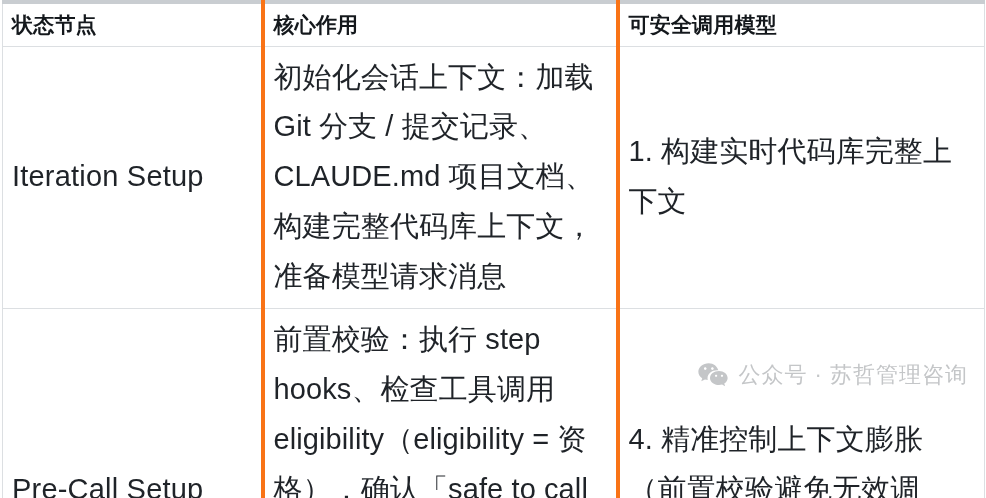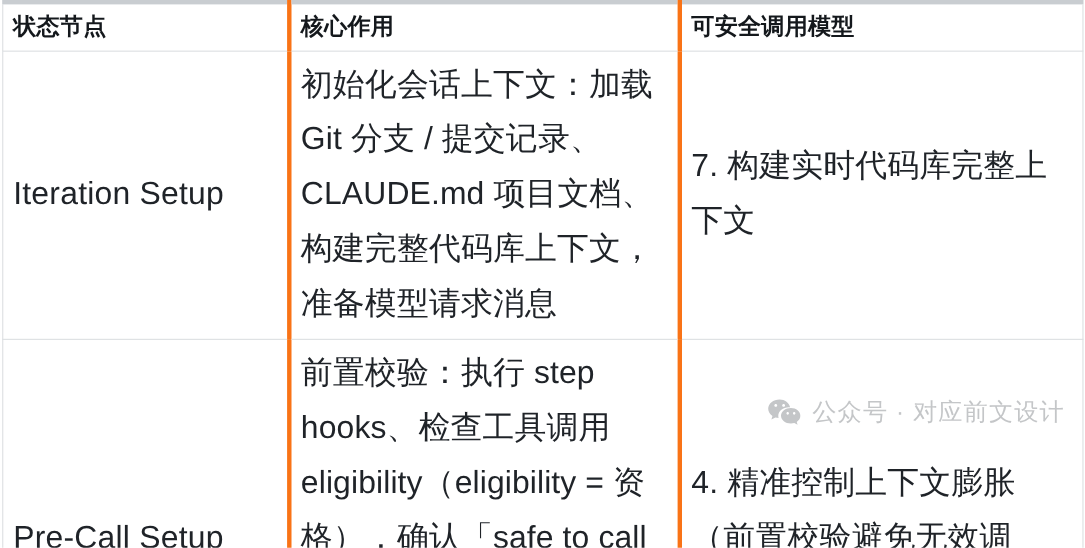--- a/index.html
+++ b/index.html
@@ -141,21 +141,21 @@
     </thead>
     <tbody>
       <tr class="row-1">
         <td class="node-name">
           <span class="cell-text">Iteration Setup</span>
         </td>
         <td class="core-role">
           <span class="cell-text">初始化会话上下文：加载 Git 分支 / 提交记录、CLAUDE.md 项目文档、构建完整代码库上下文，准备模型请求消息</span>
         </td>
         <td class="prior-design">
-          <span class="cell-text">7. 构建实时代码库完整上下文</span>
+          <span class="cell-text">1. 构建实时代码库完整上下文</span>
         </td>
       </tr>
       <tr class="row-2">
         <td class="node-name">
           <span class="cell-text">Pre-Call Setup</span>
         </td>
         <td class="core-role">
           <span class="cell-text">前置校验：执行 step hooks、检查工具调用 eligibility（eligibility = 资格），确认「safe to call model」（可安全调用模型），拦截非法 / 无效请求</span>
         </td>
         <td class="prior-design">
@@ -163,16 +163,16 @@
         </td>
       </tr>
     </tbody>
   </table>
 
   <div class="watermark">
     <svg class="wechat-icon" viewBox="0 0 34 28" aria-hidden="true">
       <path fill="#c4c6c8" d="M12.2 0.6C5.6 0.6 0.4 4.9 0.4 10.2c0 3 1.7 5.7 4.4 7.5L3.7 21.2l4.2-2.1c1.1 0.3 2.1 0.5 3.2 0.6 -0.2-0.7-0.3-1.4-0.3-2.1 0-4.9 4.9-8.9 11-8.9 0.4 0 0.8 0 1.2 0.1C22.1 4.2 17.6 0.6 12.2 0.6zM8.2 8.2c-0.8 0-1.5-0.7-1.5-1.5 0-0.8 0.7-1.5 1.5-1.5 0.8 0 1.5 0.7 1.5 1.5C9.7 7.5 9 8.2 8.2 8.2zM16.3 8.2c-0.8 0-1.5-0.7-1.5-1.5 0-0.8 0.7-1.5 1.5-1.5 0.8 0 1.5 0.7 1.5 1.5C17.8 7.5 17.1 8.2 16.3 8.2z"></path>
       <path fill="#c4c6c8" d="M33.6 17.4c0-4.4-4.4-8-9.8-8 -5.7 0-10.2 3.6-10.2 8 0 4.4 4.5 8 10.2 8 1.2 0 2.4-0.2 3.5-0.5l3.4 1.8 -0.9-3C32.2 22.1 33.6 19.9 33.6 17.4zM20.5 16.2c-0.7 0-1.3-0.6-1.3-1.3 0-0.7 0.6-1.3 1.3-1.3 0.7 0 1.3 0.6 1.3 1.3C21.8 15.7 21.2 16.2 20.5 16.2zM27.2 16.2c-0.7 0-1.3-0.6-1.3-1.3 0-0.7 0.6-1.3 1.3-1.3 0.7 0 1.3 0.6 1.3 1.3C28.4 15.7 27.9 16.2 27.2 16.2z"></path>
     </svg>
-    <span class="wm-text">公众号 · 对应前文设计</span>
+    <span class="wm-text">公众号 · 苏哲管理咨询</span>
   </div>
 
 </div>
 
 </body></html>

